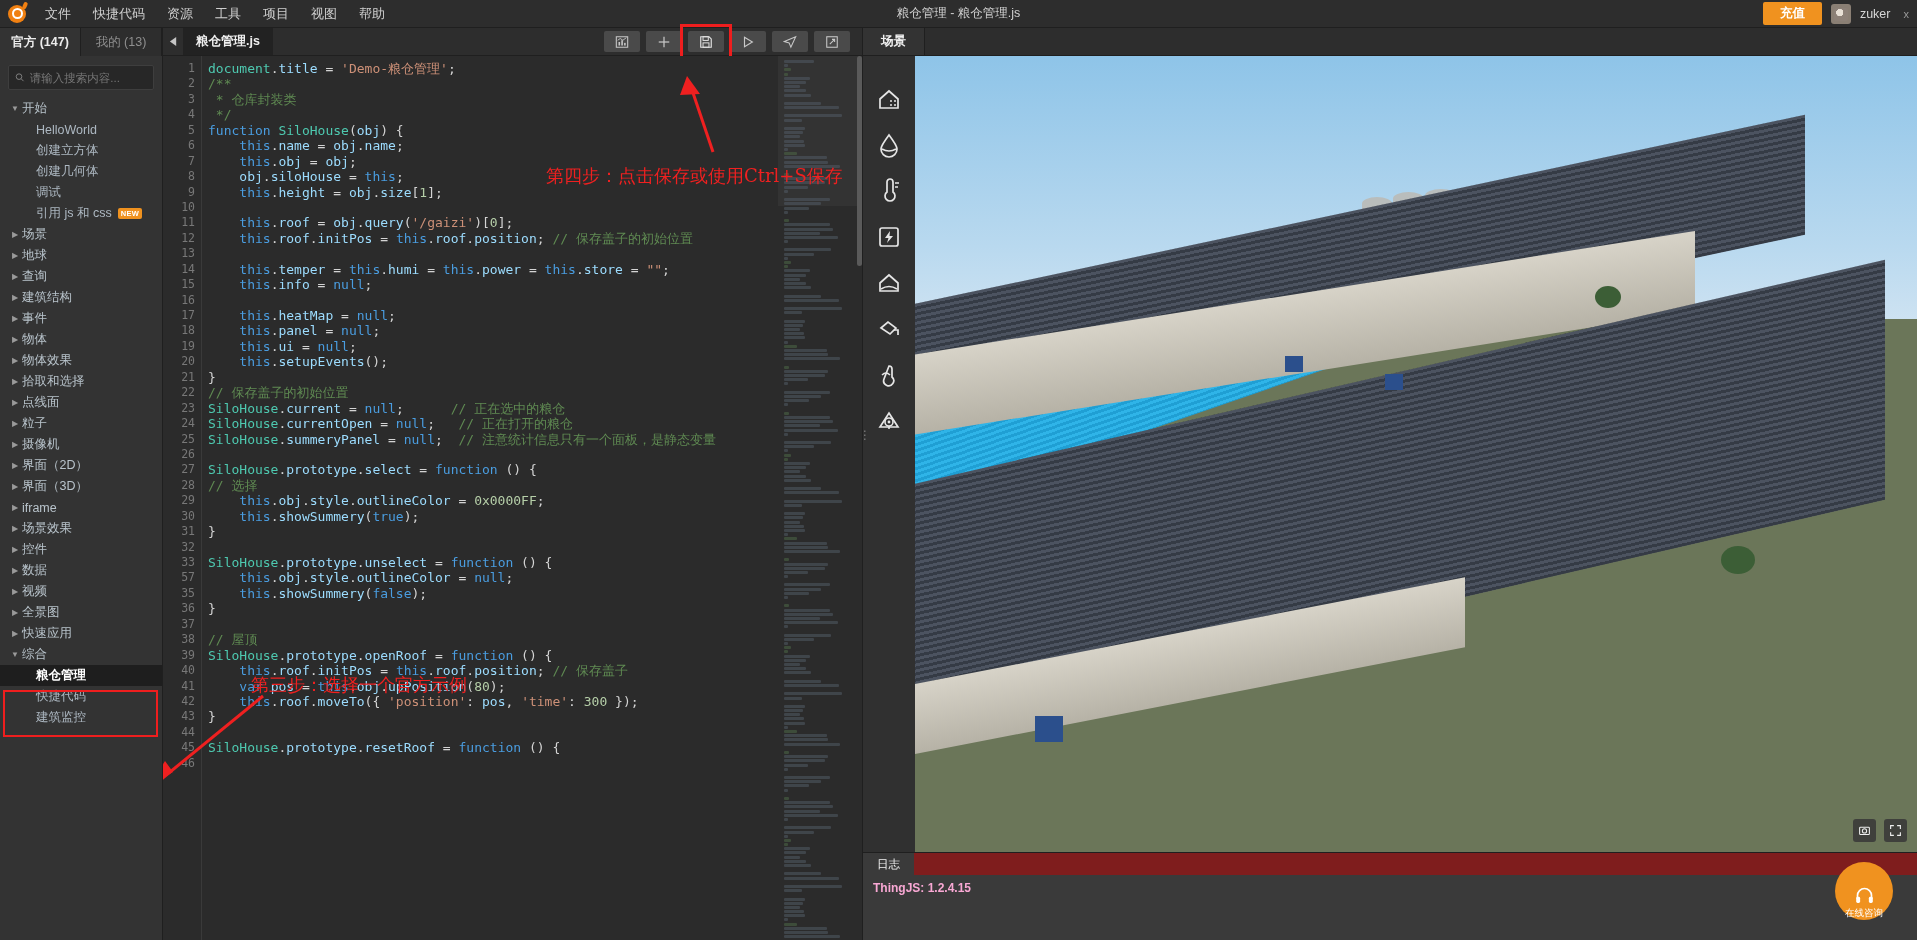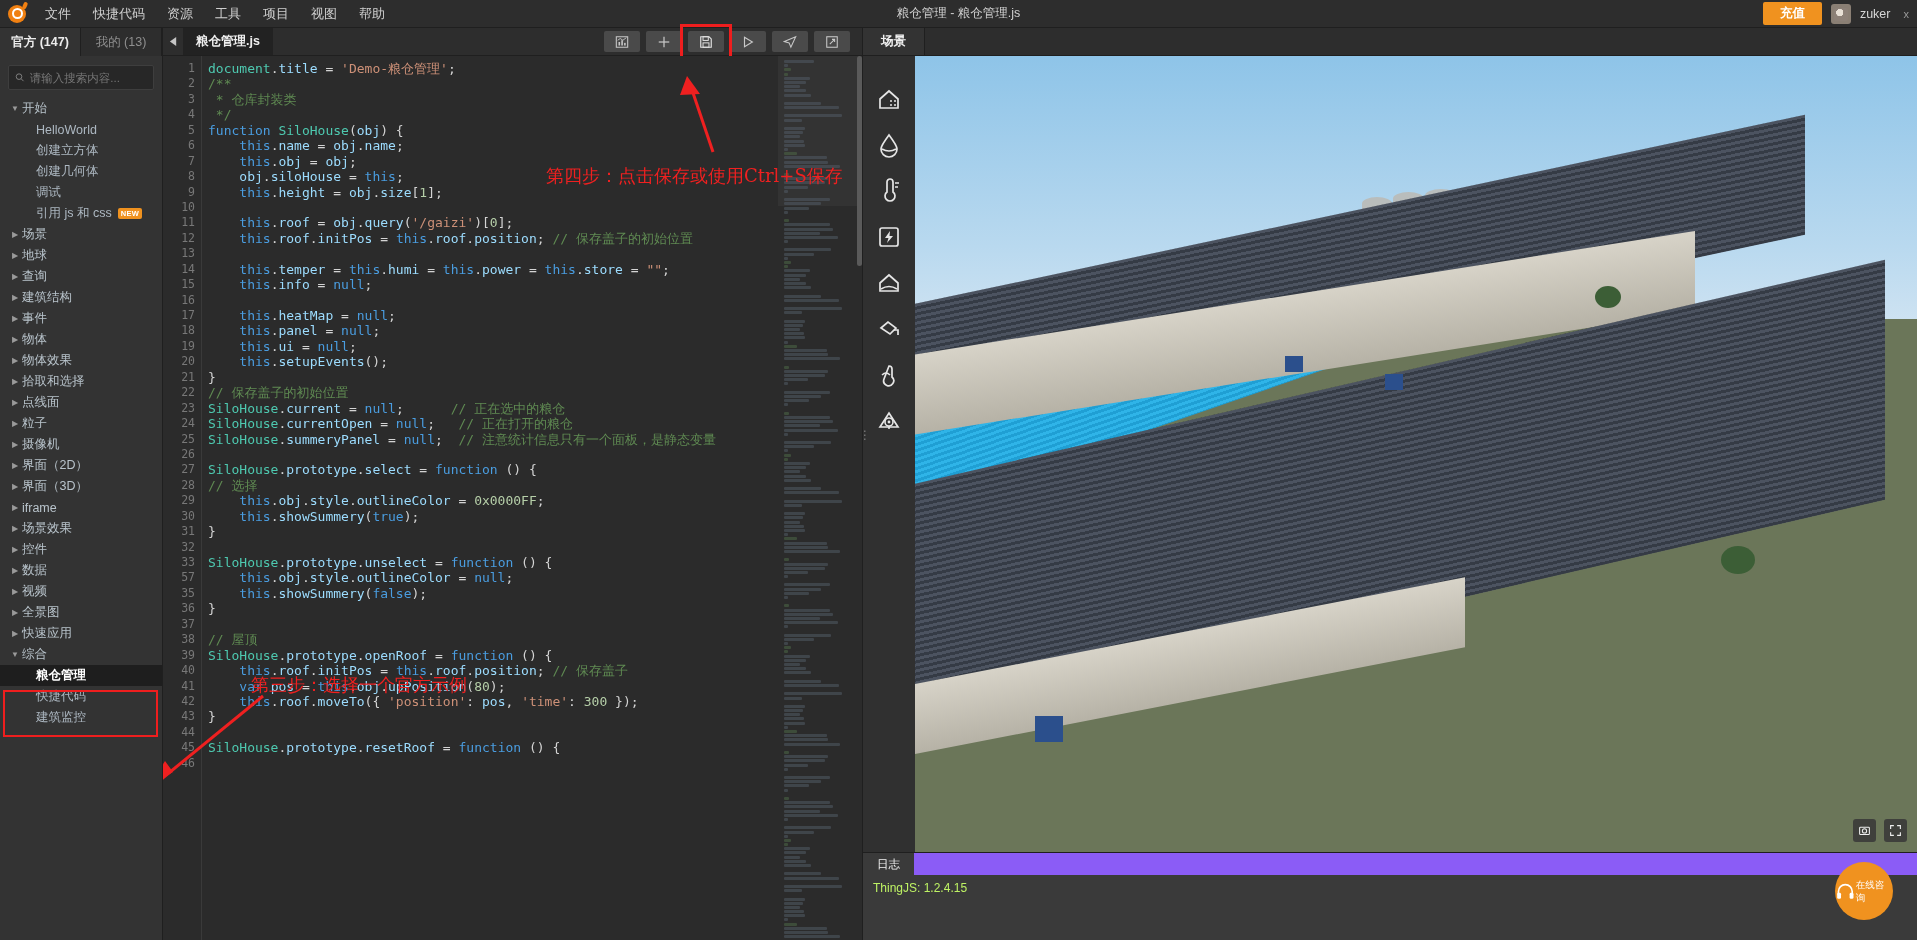--- a/index.html
+++ b/index.html
@@ -107,28 +107,28 @@
     align-items:center; padding-top:30px; gap:20px; }
   .rail-icon { width:26px; height:26px; color:#e2e2e2; }
   .rail-icon svg { width:26px; height:26px; }
   #scene3d { flex:1; position:relative; overflow:hidden;
     background:linear-gradient(#8ec4e8 0%, #b9d9ef 24%, #cfe3f2 34%, #7c8a6a 36%, #6d7a5e 100%); }
   #vp-controls { position:absolute; right:10px; bottom:10px; display:flex; gap:8px; }
   .vp-btn { width:23px; height:23px; background:rgba(55,55,55,.85); border-radius:3px;
     display:flex; align-items:center; justify-content:center; color:#e8e8e8; }
   .vp-btn svg{width:13px;height:13px;}
   #log-panel { height:88px; background:#3a3a3a; border-top:1px solid #1f1f1f; }
-  #log-tabbar { height:22px; background:#8b5cf6; display:flex; }
+  #log-tabbar { height:22px; background:#7f1d1d; display:flex; }
   #log-tab { padding:0 14px; display:flex; align-items:center; font-size:11.5px;
     color:#f0f0f0; background:#3a3a3a; }
   #log-body { padding:6px 10px; }
-  #log-line { color:#bef264; font-size:12px; font-weight:normal; }
+  #log-line { color:#f9a8d4; font-size:12px; font-weight:bold; }
   #chat-fab { position:absolute; right:24px; bottom:20px; width:58px; height:58px;
-    border-radius:50%; background:#f0921f; display:flex; flex-direction:row;
-    align-items:center; justify-content:center; color:#fff; z-index:30; }
+    border-radius:50%; background:#f0921f; display:flex; flex-direction:column;
+    align-items:center; justify-content:flex-end; color:#fff; z-index:30; }
   #chat-fab .fab-t { font-size:9.5px; margin-top:1px; }
   .ground { position:absolute; left:0; right:0; top:33%; bottom:0; background:#6b7659; }
   .silo { position:absolute; background:linear-gradient(90deg,#cfd3d2 0%,#f2f4f3 30%,#c3c8c7 72%,#9aa0a0 100%);
     border-radius:2px; }
   .silo-top { position:absolute; background:#b9bdbc; border-radius:50% 50% 0 0; }
   .silo-base { position:absolute; background:#8d4a3c; }
   .wh-roof { position:absolute; background:repeating-linear-gradient(
       180deg,#4c5360 0 3px,#353b45 3px 6px); }
   .wh-roof-blue { position:absolute; background:repeating-linear-gradient(
       180deg,#2fb4e8 0 3px,#1f9fd4 3px 6px); }

